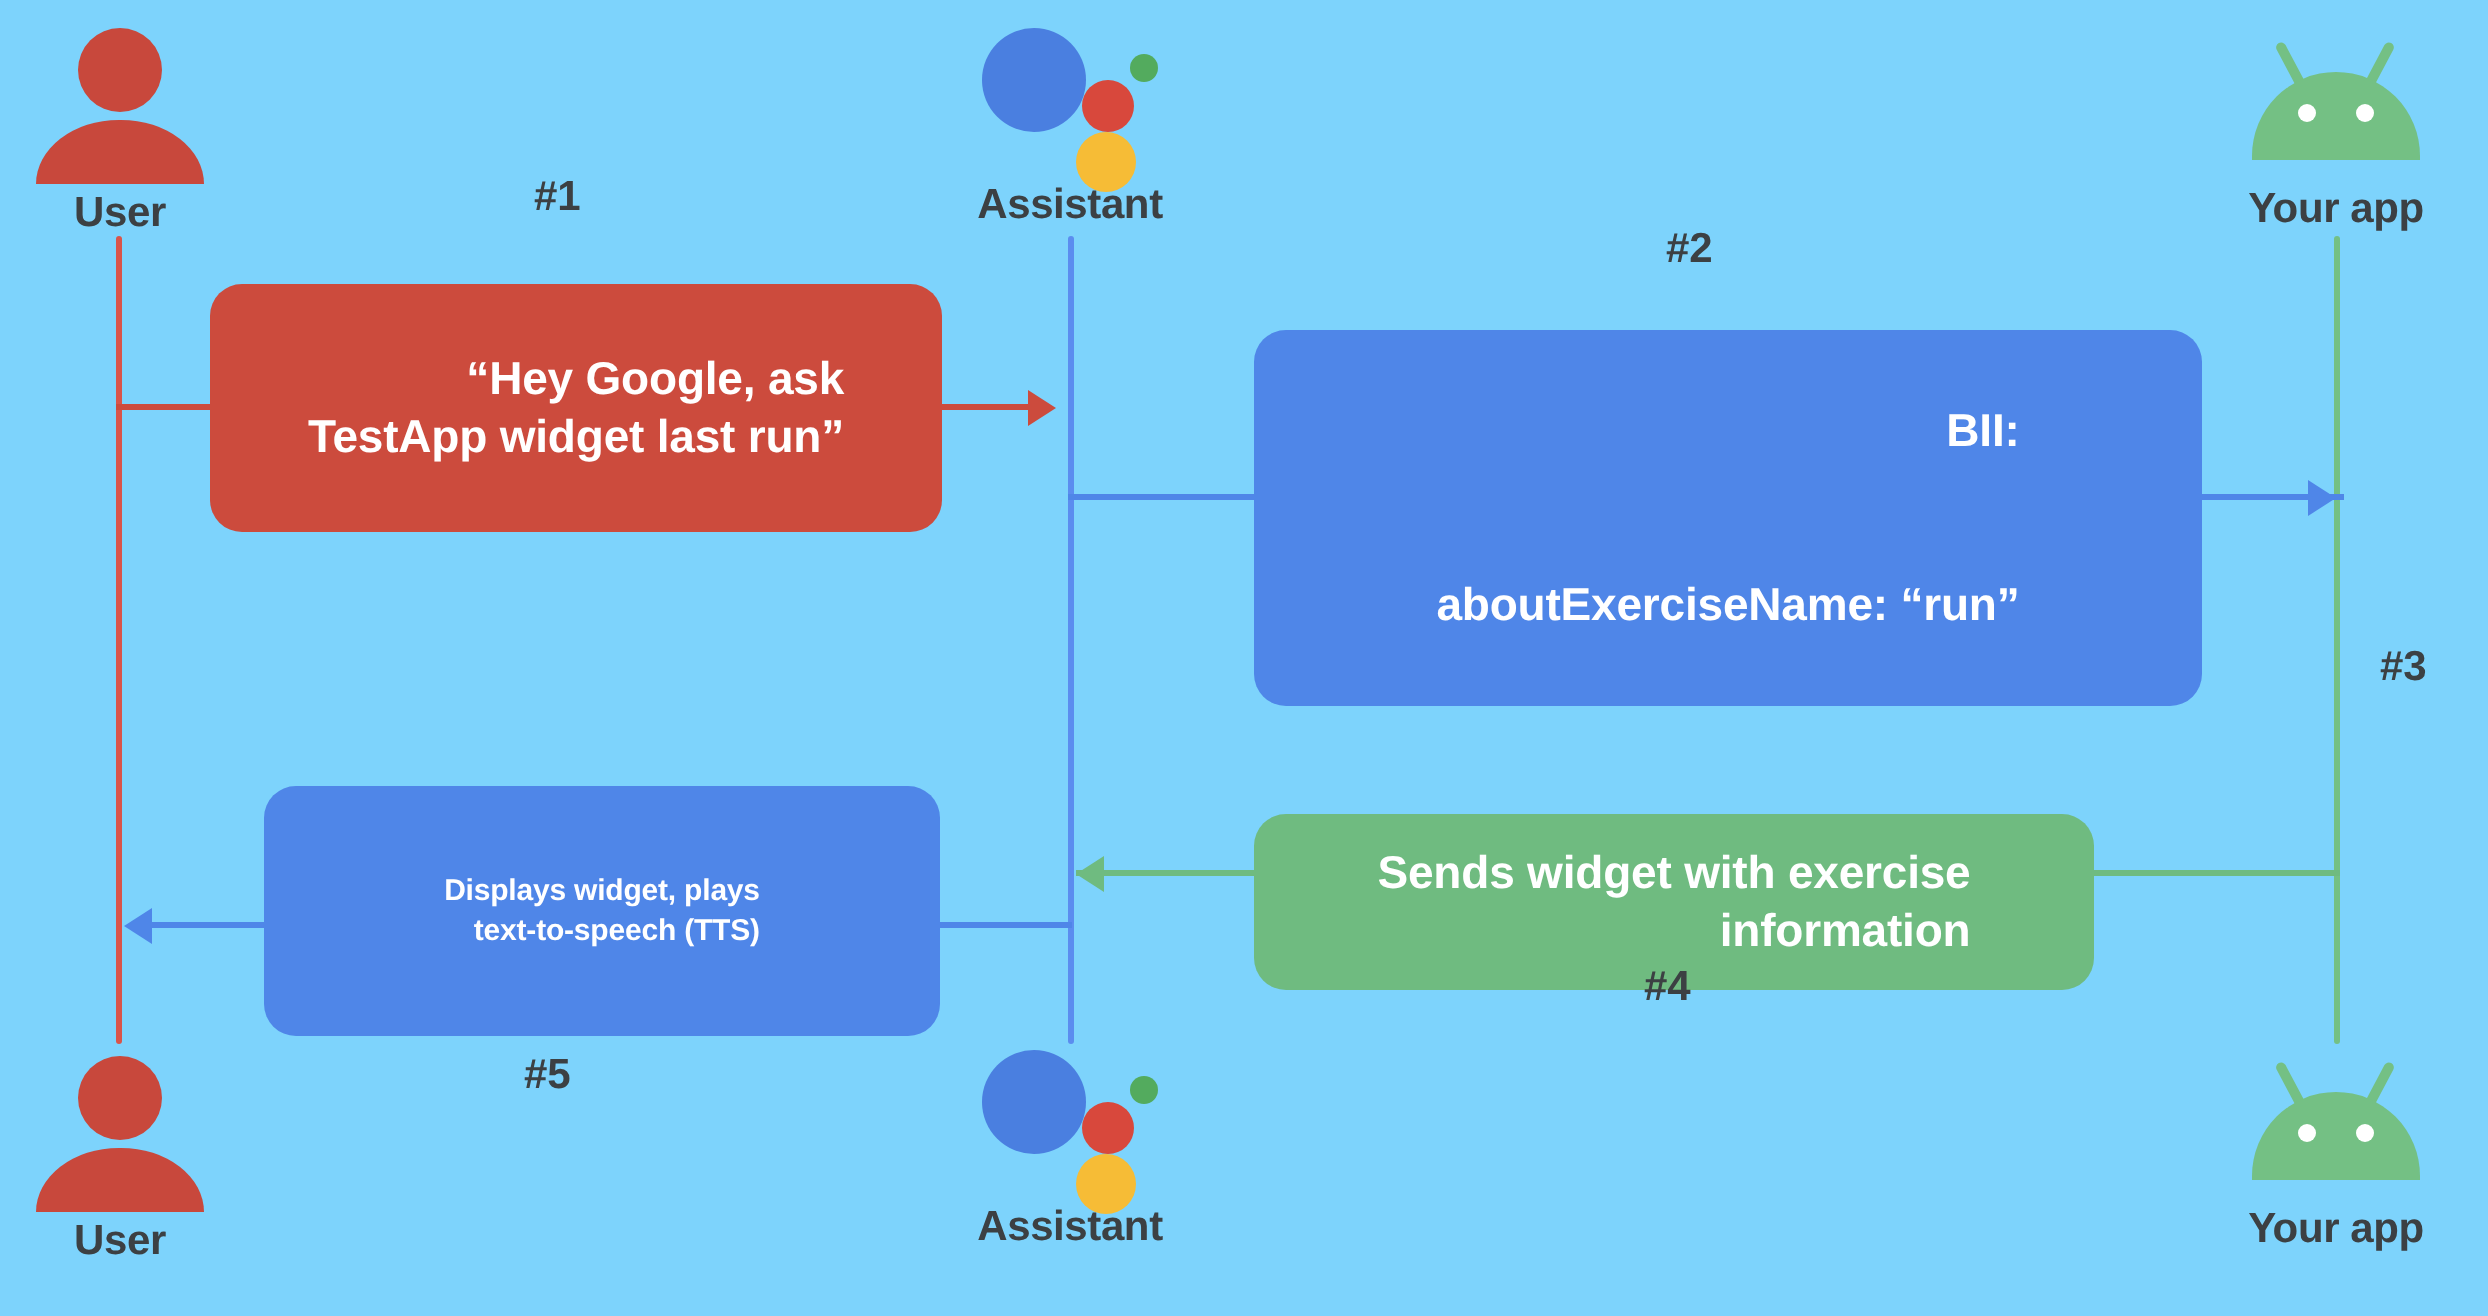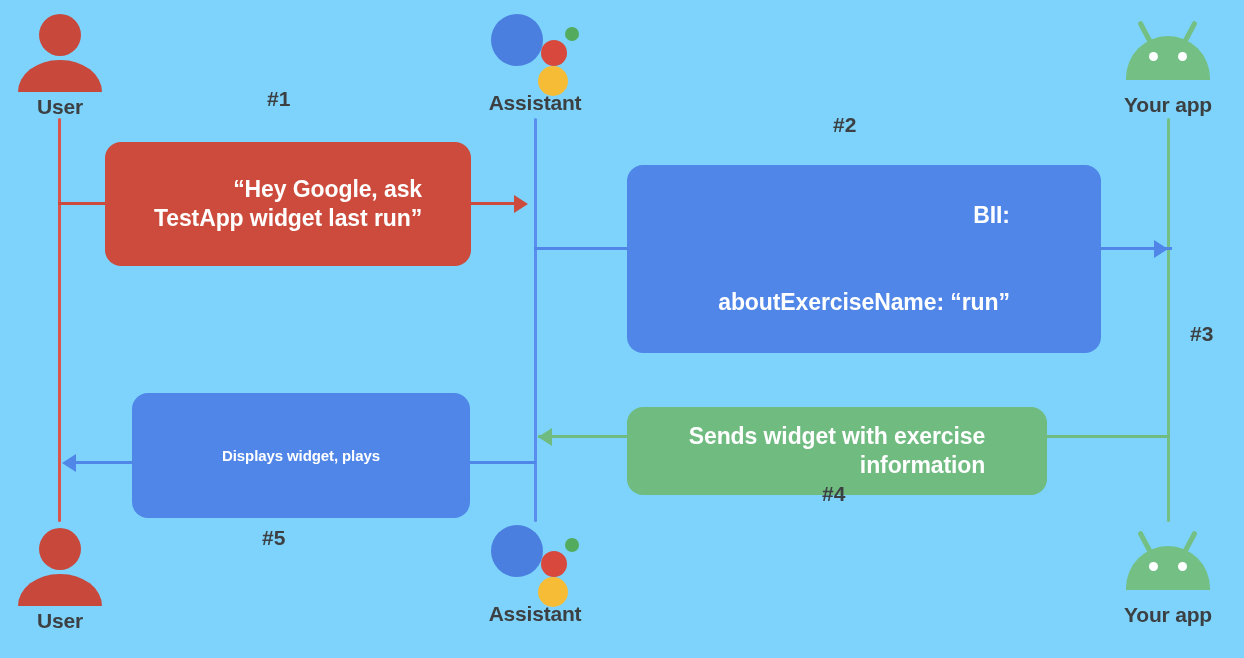--- a/index.html
+++ b/index.html
@@ -256,20 +256,21 @@
     </span>
   </div>
   <div class="step-label" style="left:822px; top:483px;">#4</div>
 
   <div class="conn blue" style="left:70px; top:461px; width:466px;"></div>
   <div class="arrowhead left blue" style="left:62px; top:454px;"></div>
 
   <div class="msgbox blue" style="left:117px; top:393px; width:338px; height:125px; font-size:15px;margin-left:15px;">
     <span>
       <span>Displays widget, plays</span><br>
+      <span>text-to-speech (TTS)</span>
     </span>
   </div>
   <div class="step-label" style="left:262px; top:527px;">#5</div>
 
   <div class="actor" style="left:-20px; top:528px;">
     <div class="user-icon">
       <span class="head"></span>
       <span class="body"></span>
     </div>
     <div class="actor-label">User</div>

